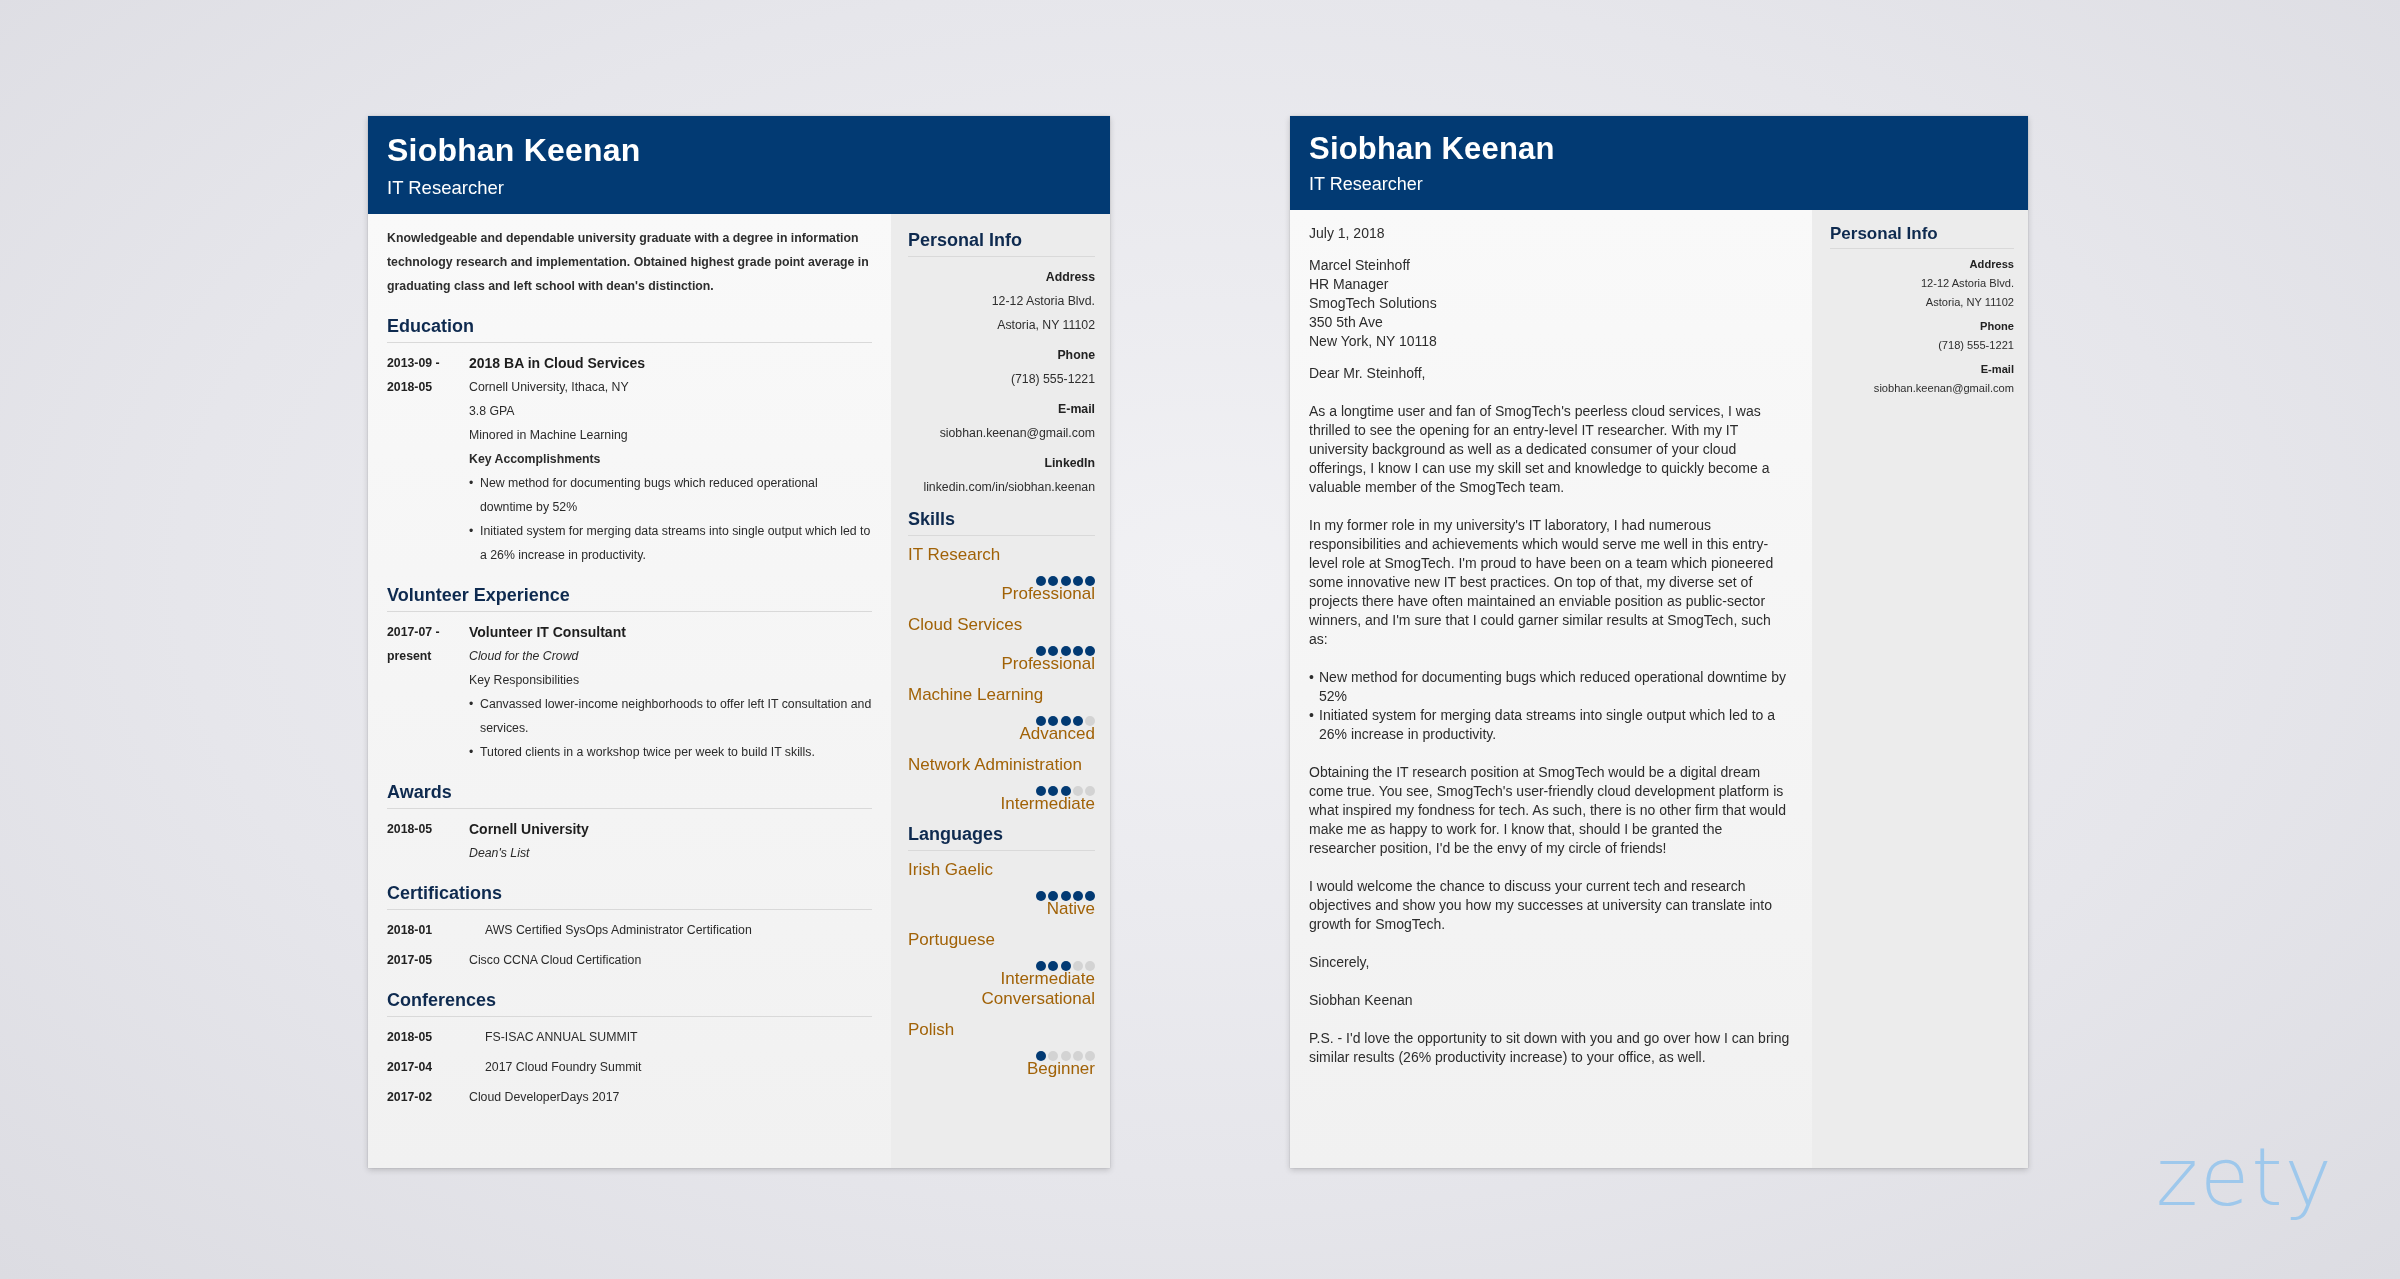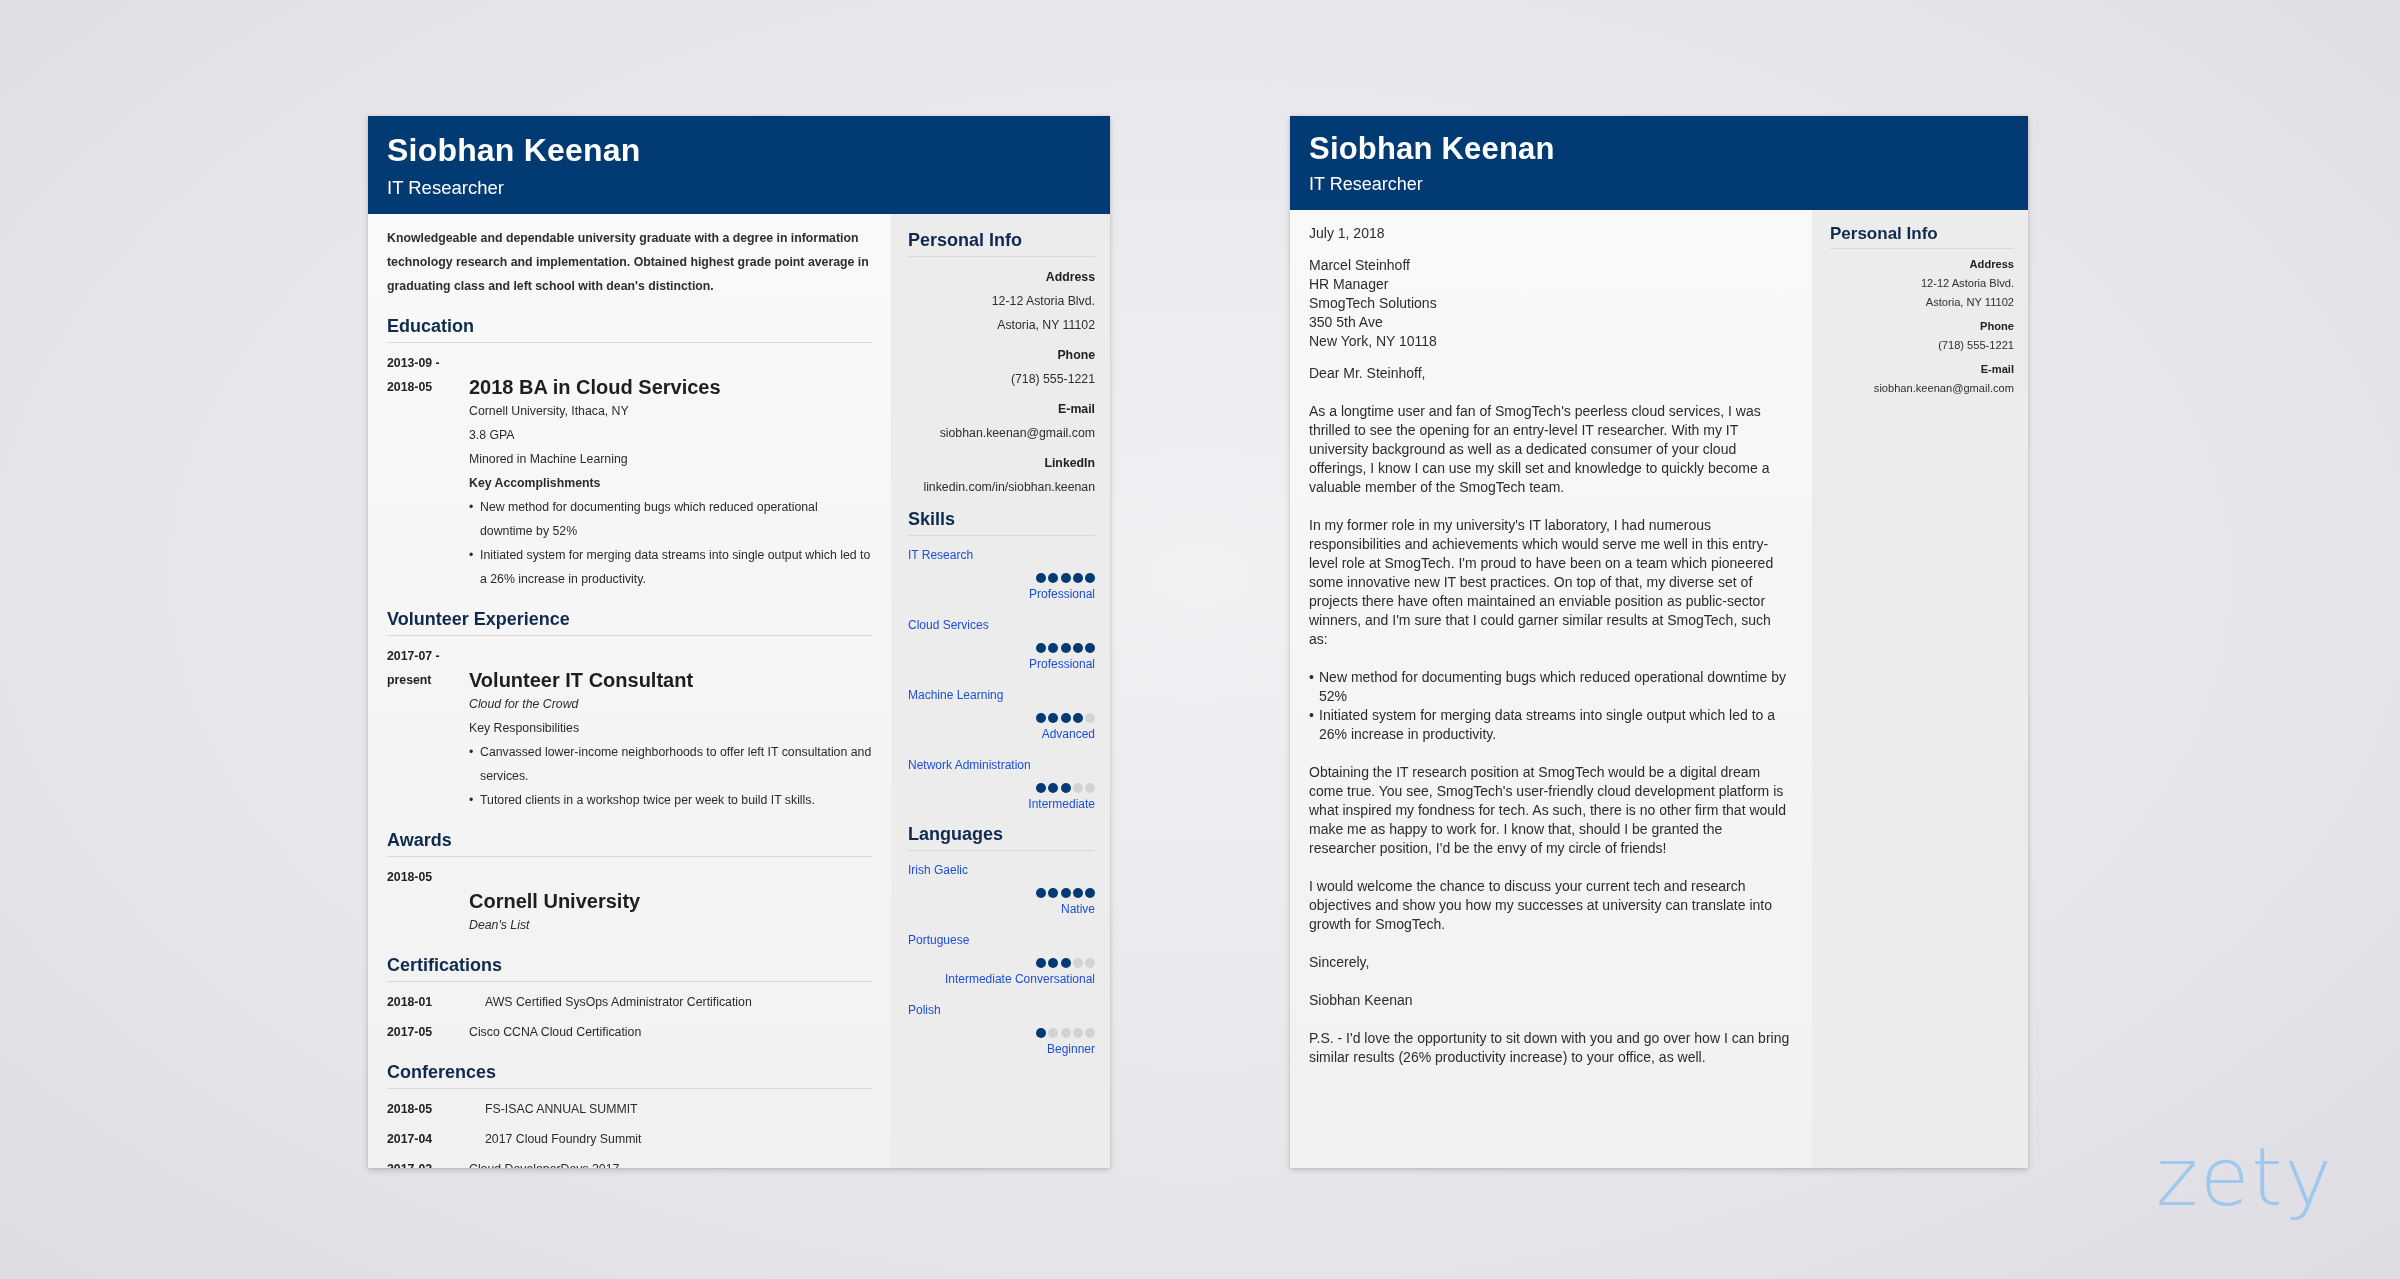--- a/index.html
+++ b/index.html
@@ -36,33 +36,33 @@
 
   .summary { font-size: 12.3px; line-height: 24px; color: #2e2e2e; font-weight: bold; }
   .sec-head {
     color: #0e2a4f; font-weight: bold; font-size: 18px;
     border-bottom: 1.5px solid #d9d9d9; padding-bottom: 5px; margin-bottom: 8px;
   }
   #resume .main-col .sec-head { margin-top: 18px; }
   .entry { display: flex; font-size: 12.3px; line-height: 24px; }
   .entry .date { width: 82px; font-weight: bold; color: #222; flex-shrink: 0; }
   .entry .body { flex: 1; }
-  .entry .role { font-weight: bold; font-size: 20px; color: #1e1e1e; margin-top: 24px; }
+  .entry .role { font-weight: bold; font-size: 14px; color: #1e1e1e; }
   .entry .italic { font-style: italic; }
   .entry .bold { font-weight: bold; }
   .bullets { list-style: none; }
   .bullets li { position: relative; padding-left: 11px; }
   .bullets li::before { content: "•"; position: absolute; left: 0; top: 0; }
   .row-gap { margin-bottom: 6px; gap: 16px; }
 
   .side-col .sec-head { font-size: 18px; margin-bottom: 8px; }
   .info-label { font-weight: bold; font-size: 12.3px; line-height: 24px; color: #222; }
   .info-val { font-size: 12.3px; line-height: 24px; color: #2e2e2e; }
   .info-block { margin-bottom: 6px; text-align: right; }
-  .skill { font-size: 12px; color: #1d4ed8; margin-bottom: 10px; }
+  .skill { font-size: 17px; color: #a16207; margin-bottom: 10px; }
   .skill .sname { line-height: 22px; }
   .skill .dots { text-align: right; height: 14px; margin-top: 4px; }
   .dot { display: inline-block; width: 10px; height: 10px; border-radius: 50%; margin-left: 2.2px; background: #d3d3d3; vertical-align: middle; }
   .dot.on { background: #023a73; }
   .skill .level { text-align: right; line-height: 20px; }
   #resume .side-col .sec-head.mt { margin-top: 10px; }
 
   
   #cover { left: 1290px; top: 116px; width: 738px; height: 1052px; }
   #cover .header { height: 94px; }

